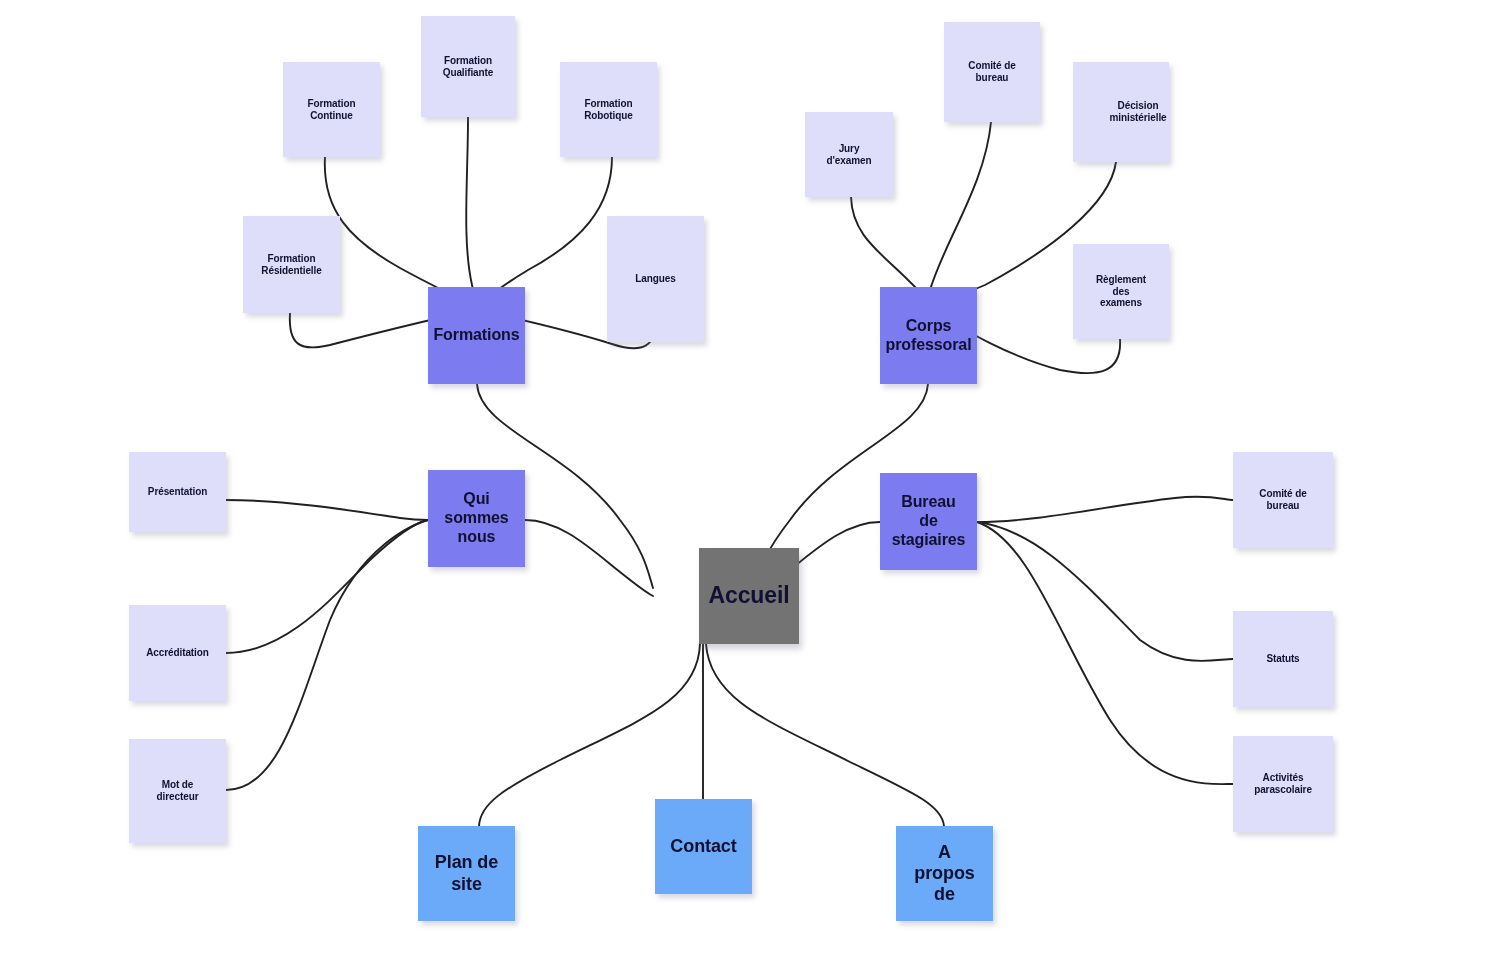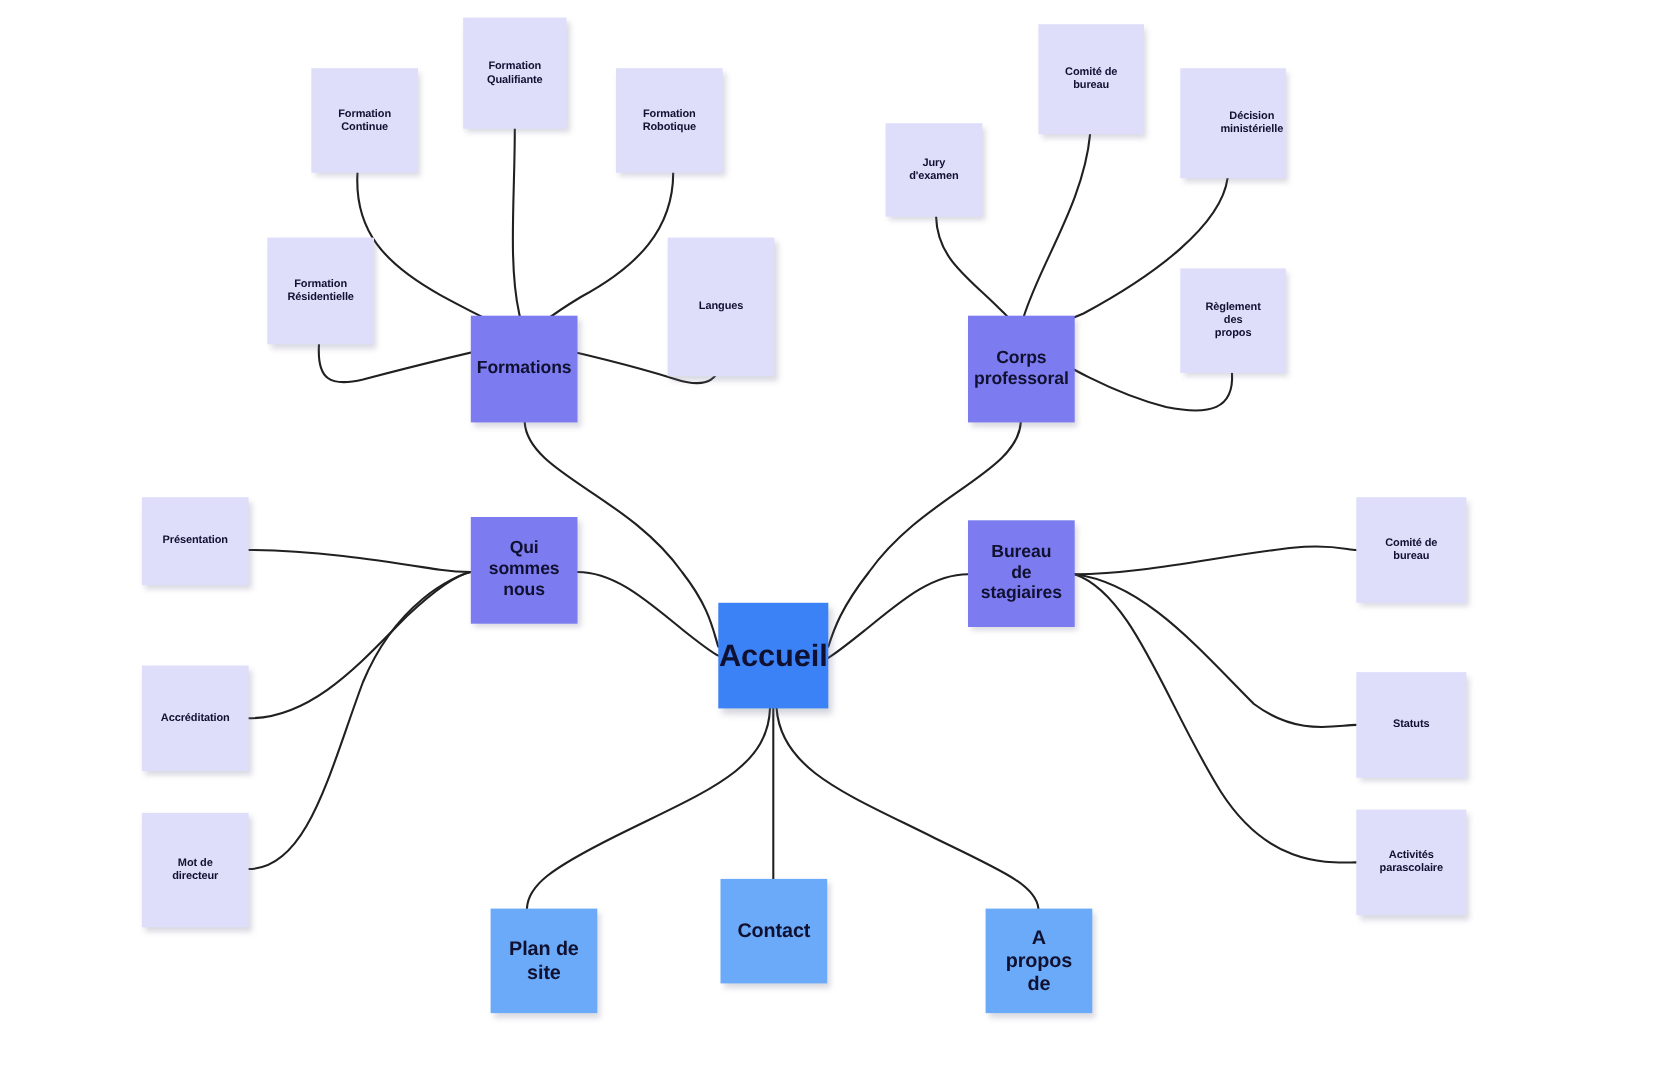--- a/index.html
+++ b/index.html
@@ -40,23 +40,24 @@
   }
   .node.leaf {
     background: #dedefb;
     font-size: 10px;
   }
   .node.branch {
     background: #7c7cf0;
     font-size: 16px;
   }
   .node.root {
-    background: #3b82f6;
-    font-size: 28px;
+    background: #737373;
+    font-size: 23px;
     box-shadow: 3px 5px 6px rgba(110,110,140,0.3);
+    margin-left: 46px;
   }
   .node.footer {
     background: #6aaaf8;
     font-size: 18px;
   }
 </style>
 </head>
 <body>
 
 <div id="canvas">
@@ -105,30 +106,30 @@
 Résidentielle</span></div>
       <div class="node leaf" style="left: 607px; top: 216px; width: 97px; height: 126px;"><span>Langues</span></div>
       <div class="node leaf" style="left: 805px; top: 112px; width: 88px; height: 85px;"><span>Jury
 d'examen</span></div>
       <div class="node leaf" style="left: 944px; top: 22px; width: 96px; height: 100px;"><span>Comité de
 bureau</span></div>
       <div class="node leaf" style="left: 1073px; top: 62px; width: 96px; height: 100px; padding-left: 38px;"><span>Décision
 ministérielle</span></div>
       <div class="node leaf" style="left: 1073px; top: 244px; width: 96px; height: 95px;"><span>Règlement
 des
-propos</span></div>
+examens</span></div>
       <div class="node leaf" style="left: 129px; top: 452px; width: 97px; height: 80px;"><span>Présentation</span></div>
       <div class="node leaf" style="left: 129px; top: 605px; width: 97px; height: 96px;"><span>Accréditation</span></div>
       <div class="node leaf" style="left: 129px; top: 739px; width: 97px; height: 104px;"><span>Mot de
 directeur</span></div>
       <div class="node leaf" style="left: 1233px; top: 452px; width: 100px; height: 96px;"><span>Comité de
 bureau</span></div>
       <div class="node leaf" style="left: 1233px; top: 611px; width: 100px; height: 96px;"><span>Statuts</span></div>
       <div class="node leaf" style="left: 1233px; top: 736px; width: 100px; height: 96px;"><span>Activités
 parascolaire</span></div>
-      <div class="node footer" style="left: 446px; top: 826px; width: 97px; height: 95px;"><span>Plan de
+      <div class="node footer" style="left: 418px; top: 826px; width: 97px; height: 95px;"><span>Plan de
 site</span></div>
       <div class="node footer" style="left: 655px; top: 799px; width: 97px; height: 95px;"><span>Contact</span></div>
       <div class="node footer" style="left: 896px; top: 826px; width: 97px; height: 95px;"><span>A
 propos
 de</span></div>
     </div>
 </div>
 
 </body></html>

